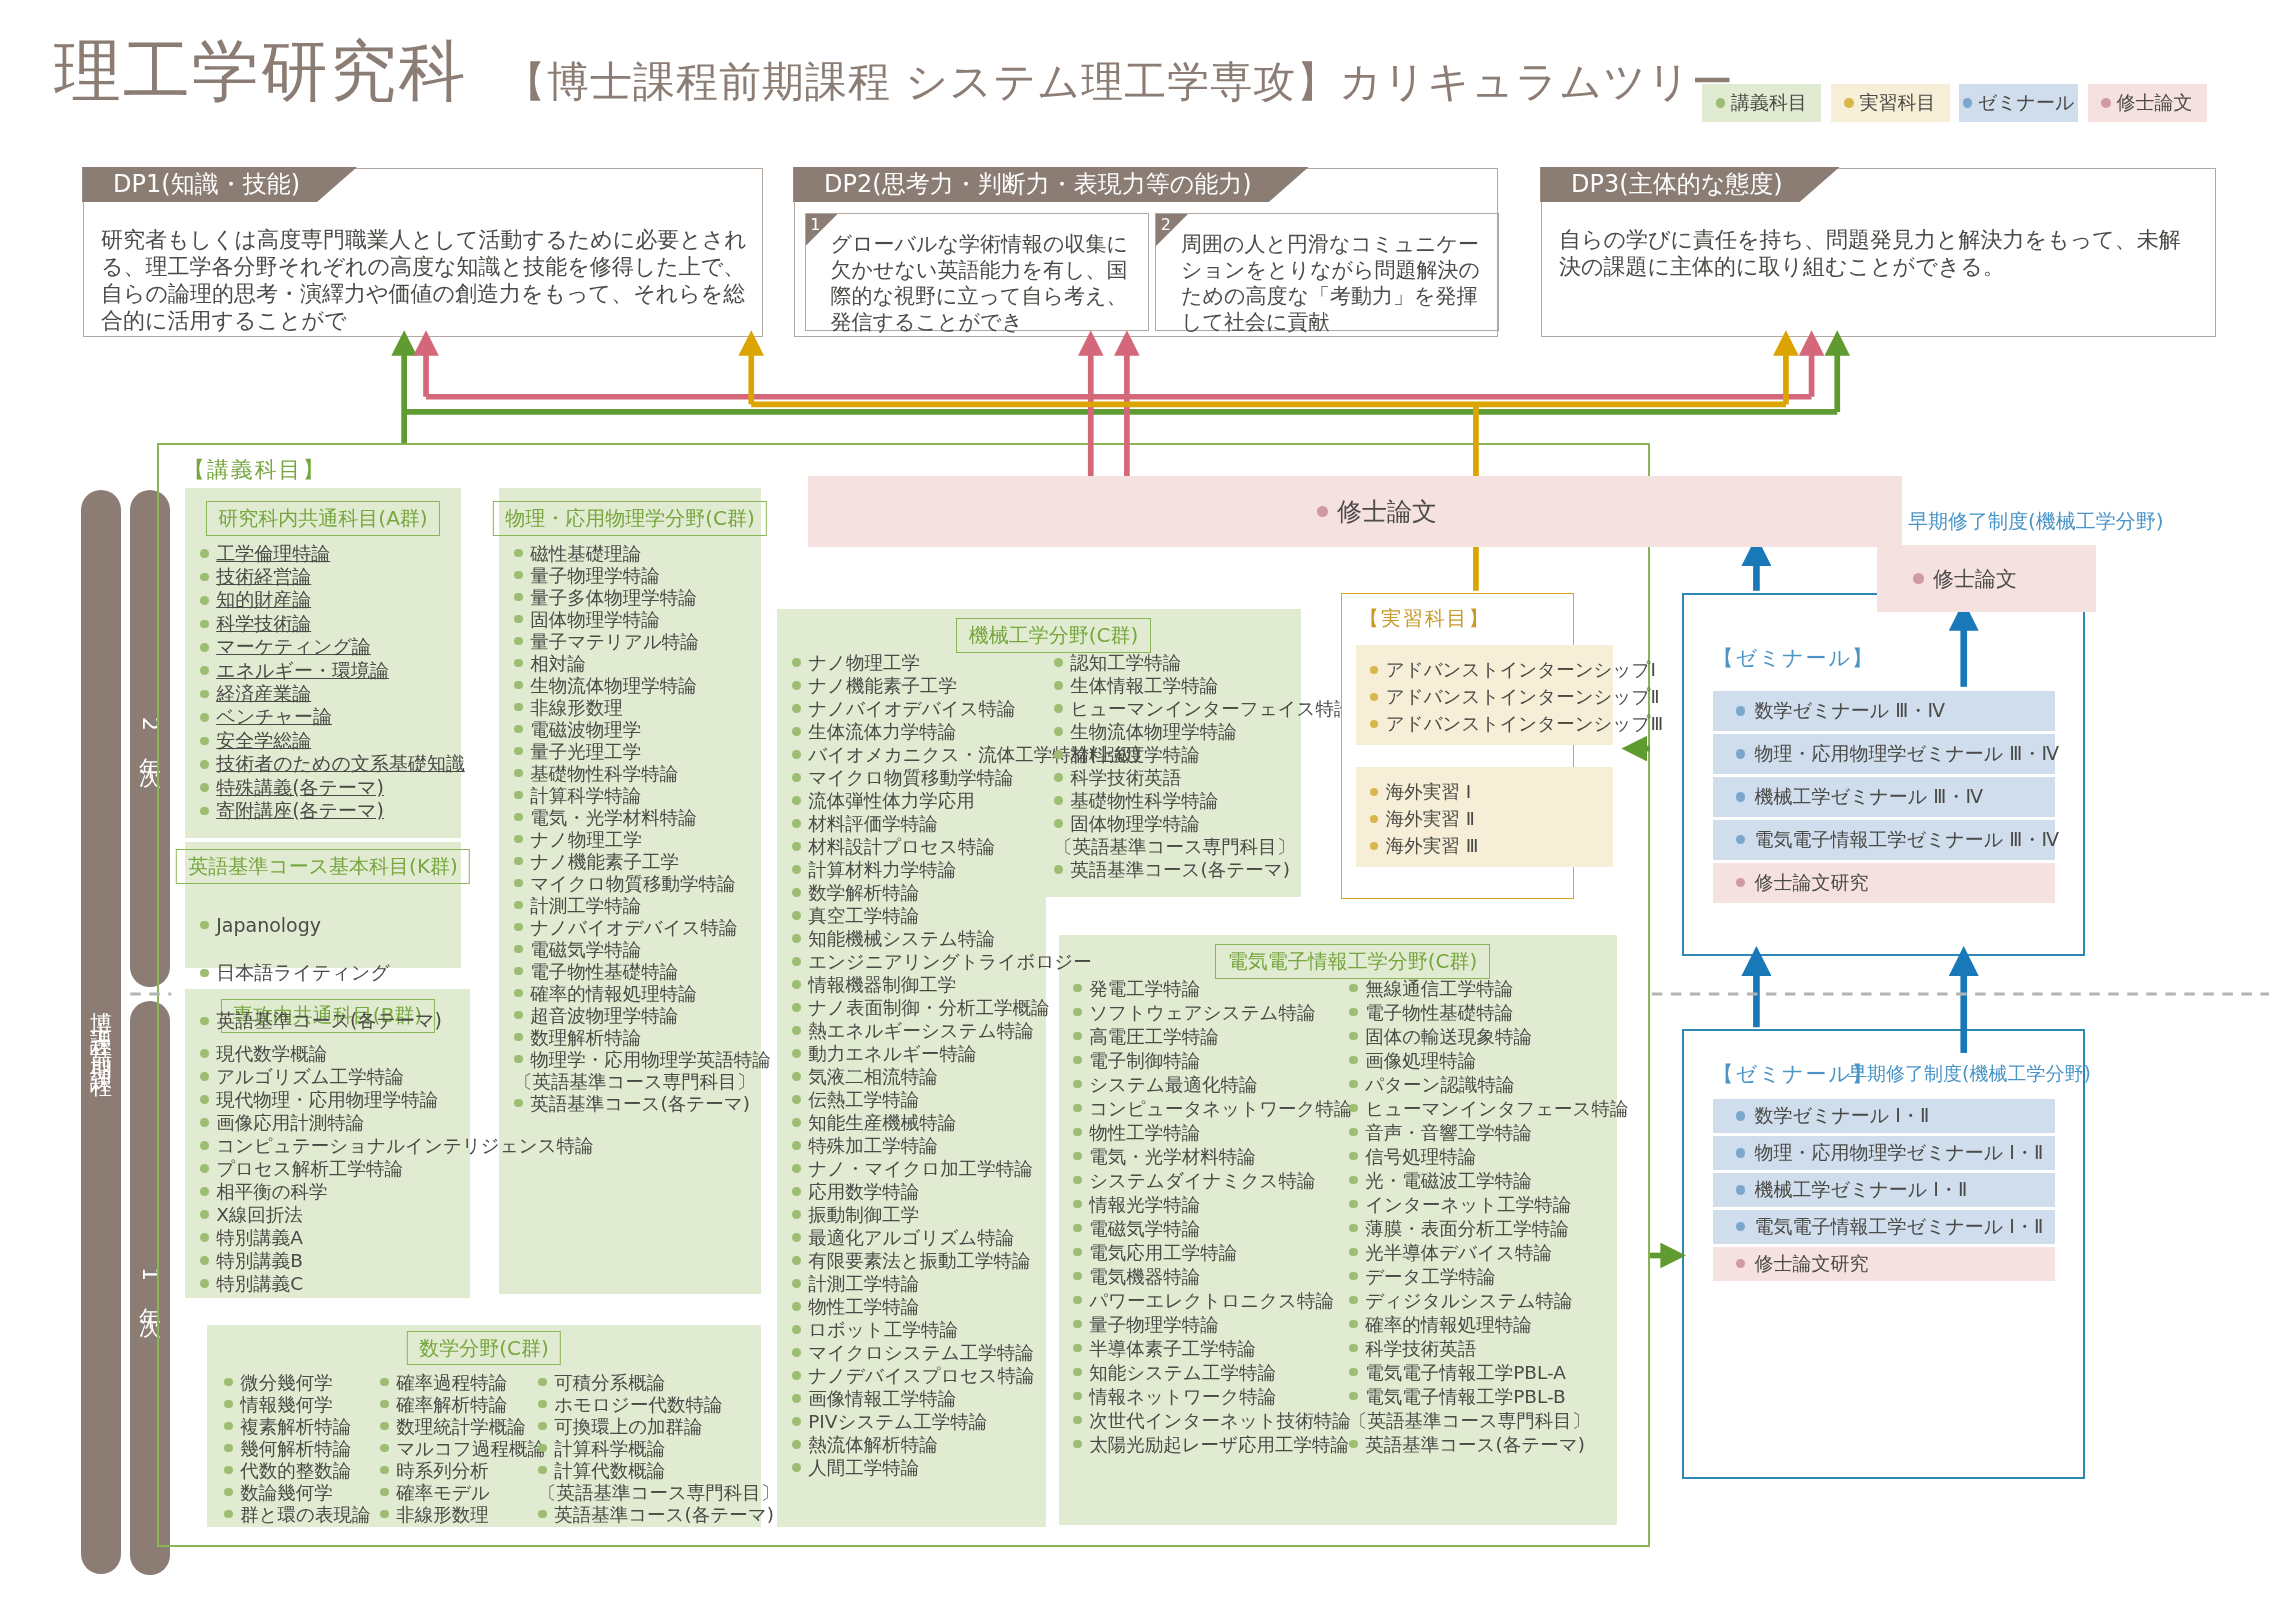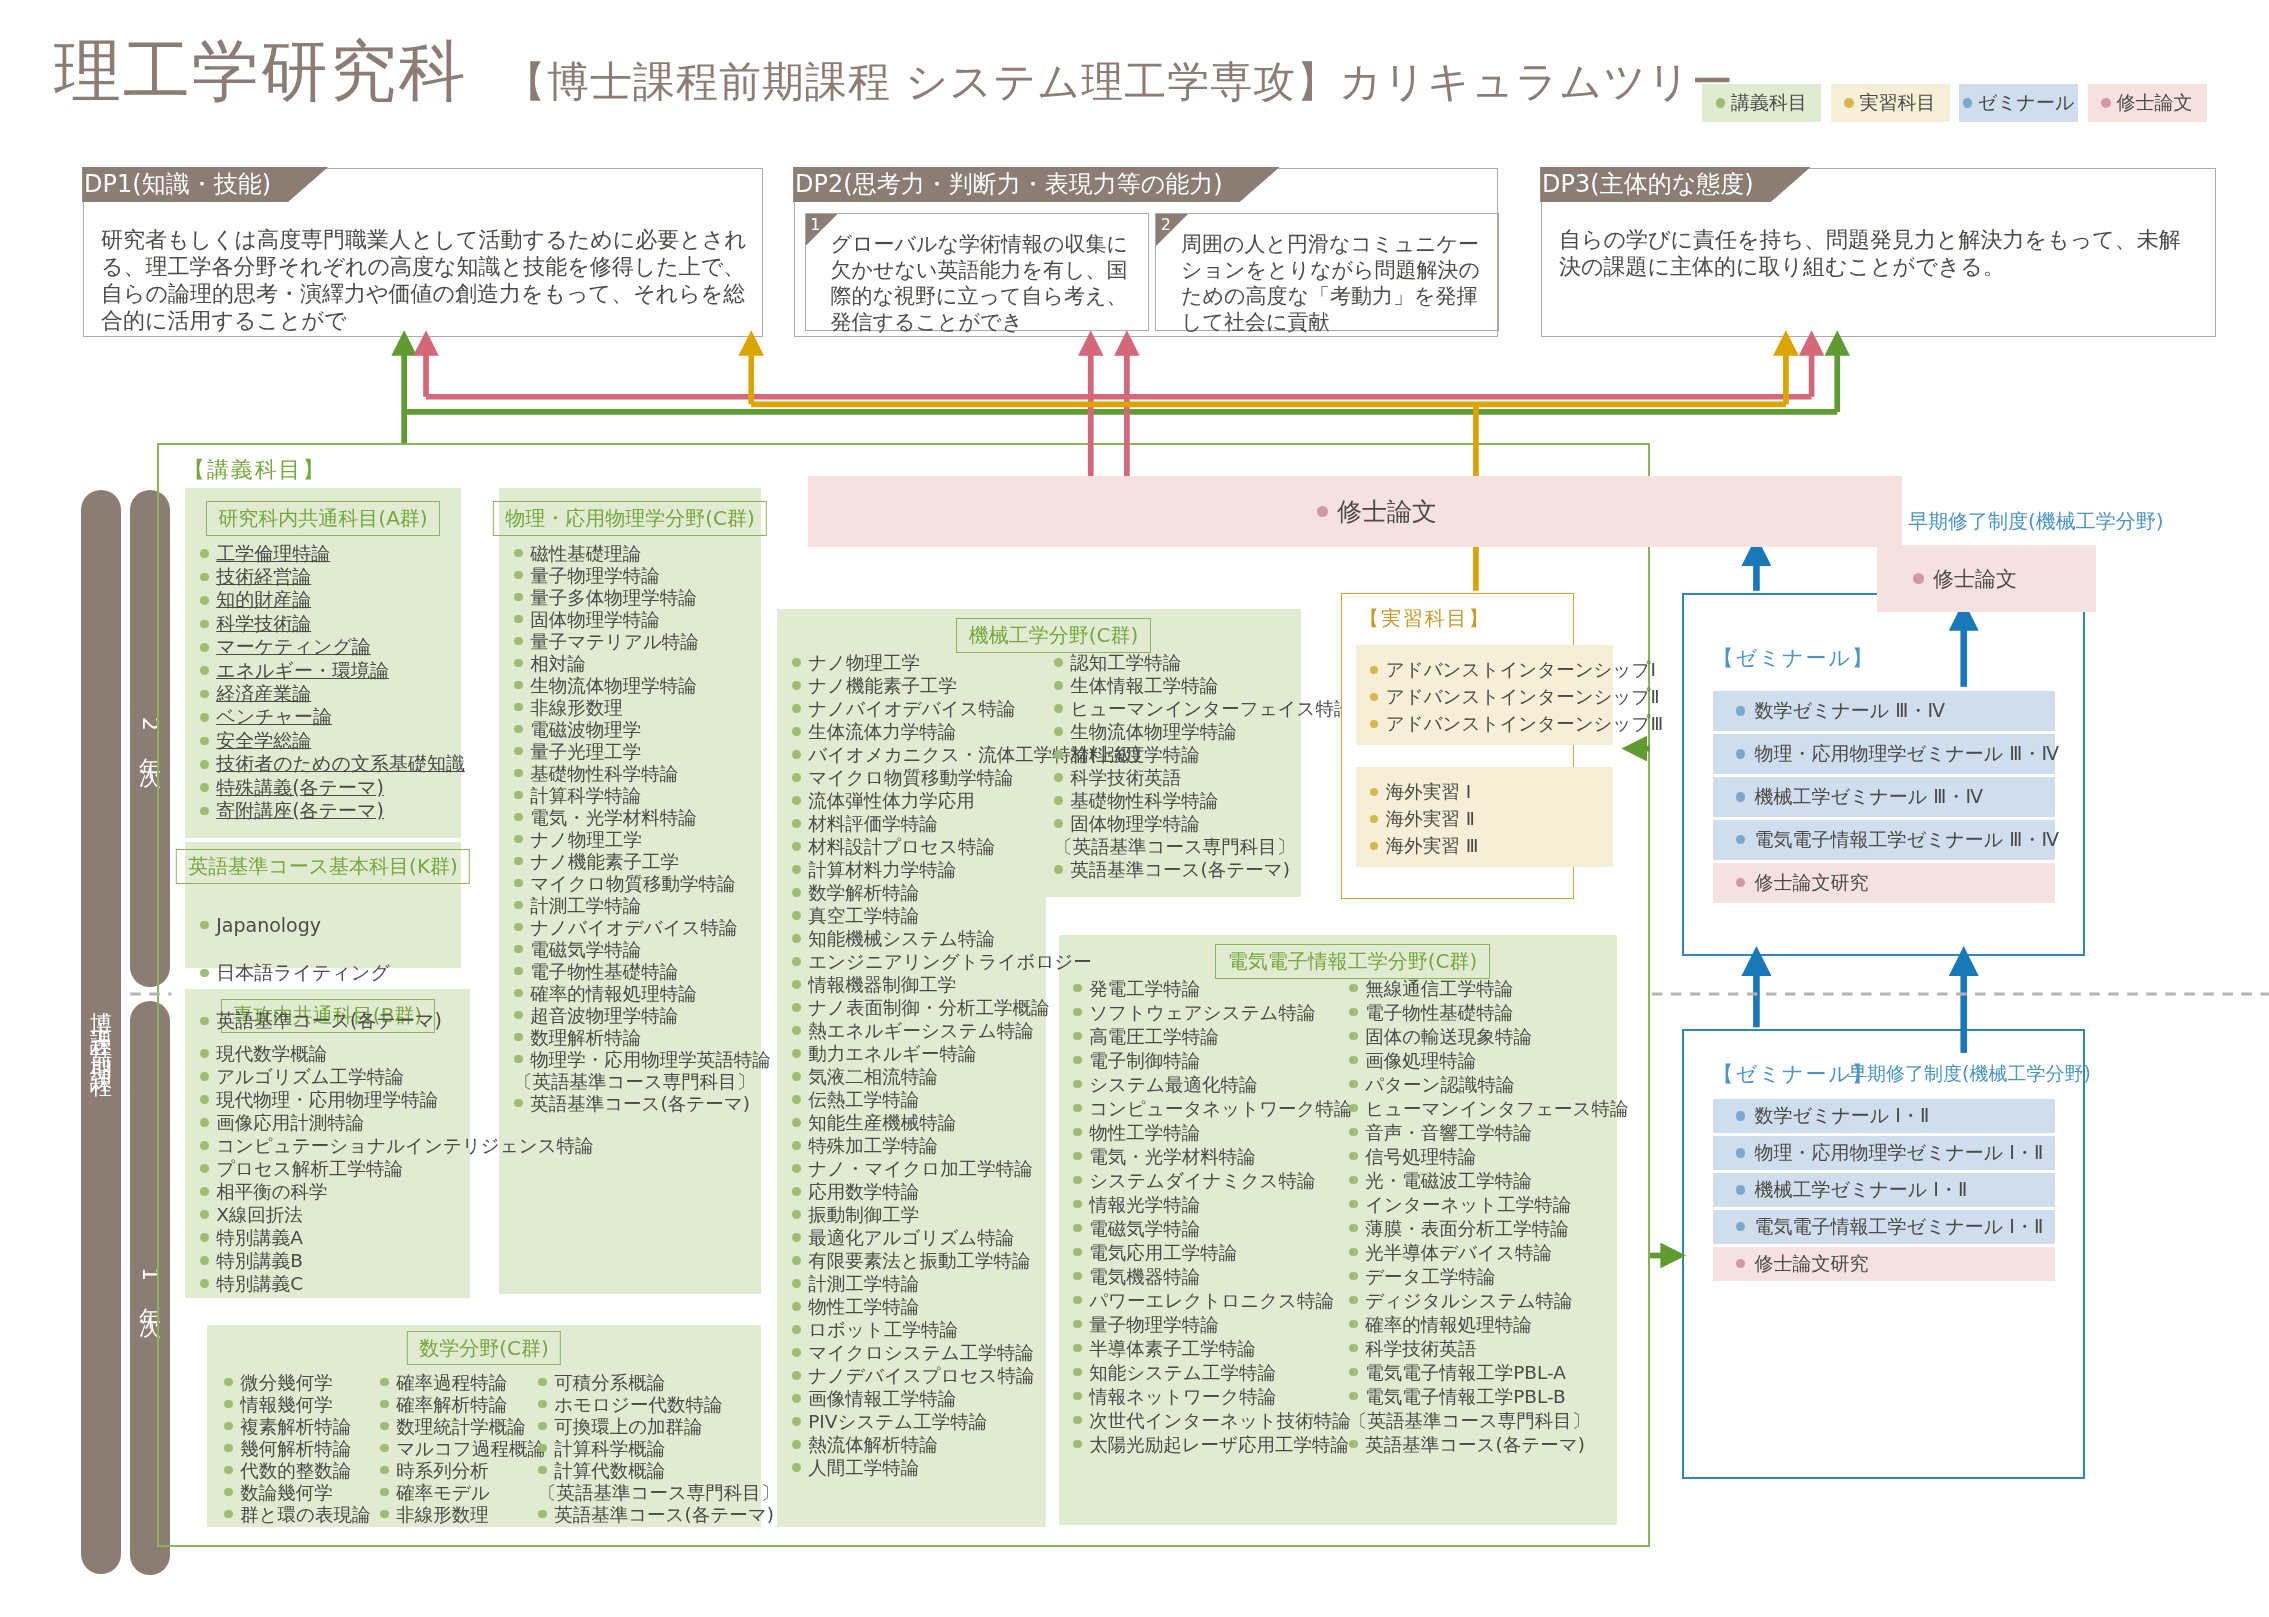--- a/index.html
+++ b/index.html
@@ -23,21 +23,21 @@
   .chip .dot{width:9.5px;height:9.5px;border-radius:50%;flex:0 0 auto;}
   .chip-lecture{background:var(--green-bg);} .chip-lecture .dot{background:var(--bullet-green);}
   .chip-practical{background:var(--cream-bg);} .chip-practical .dot{background:var(--bullet-yellow);}
   .chip-seminar{background:var(--blue-bg);} .chip-seminar .dot{background:var(--bullet-blue);}
   .chip-thesis{background:var(--pink-bg);} .chip-thesis .dot{background:var(--bullet-pink);}
 
   
   .dp-box{position:absolute;top:168px;height:169px;border:1.9px solid var(--dp-border);background:#fff;}
   .dp1{left:83px;width:680px;} .dp2{left:794px;width:704px;} .dp3{left:1541px;width:675px;}
   .dp-head{position:absolute;top:-1.9px;left:-1.9px;height:35px;background:var(--brown);color:#fff;
-    font-size:24px;line-height:35px;padding:0 57px 0 2px;white-space:nowrap;
+    font-size:24px;line-height:35px;padding:0 57px 0 31px;white-space:nowrap;
     clip-path:polygon(0 0,100% 0,calc(100% - 40px) 100%,0 100%);}
   .dp-text{position:absolute;left:17px;right:13.3px;top:57px;font-size:22px;line-height:27px;}
   .dp2-sub{position:absolute;top:44px;width:344px;height:118px;border:1.9px solid var(--dp-border);}
   .dp2-sub .num{position:absolute;left:0;top:0;width:32px;height:32px;background:var(--brown);
     clip-path:polygon(0 0,100% 0,0 100%);color:#fff;font-size:16px;padding:1px 0 0 4.8px;}
   .dp2-sub .sub-text{position:absolute;left:25px;right:7.6px;top:17px;font-size:21px;line-height:26px;}
 
   
   .vbar{position:absolute;background:var(--brown);border-radius:20px;display:flex;align-items:center;justify-content:center;}
   .vbar span{writing-mode:vertical-rl;color:#fff;font-size:22px;letter-spacing:9.5px;white-space:nowrap;}

